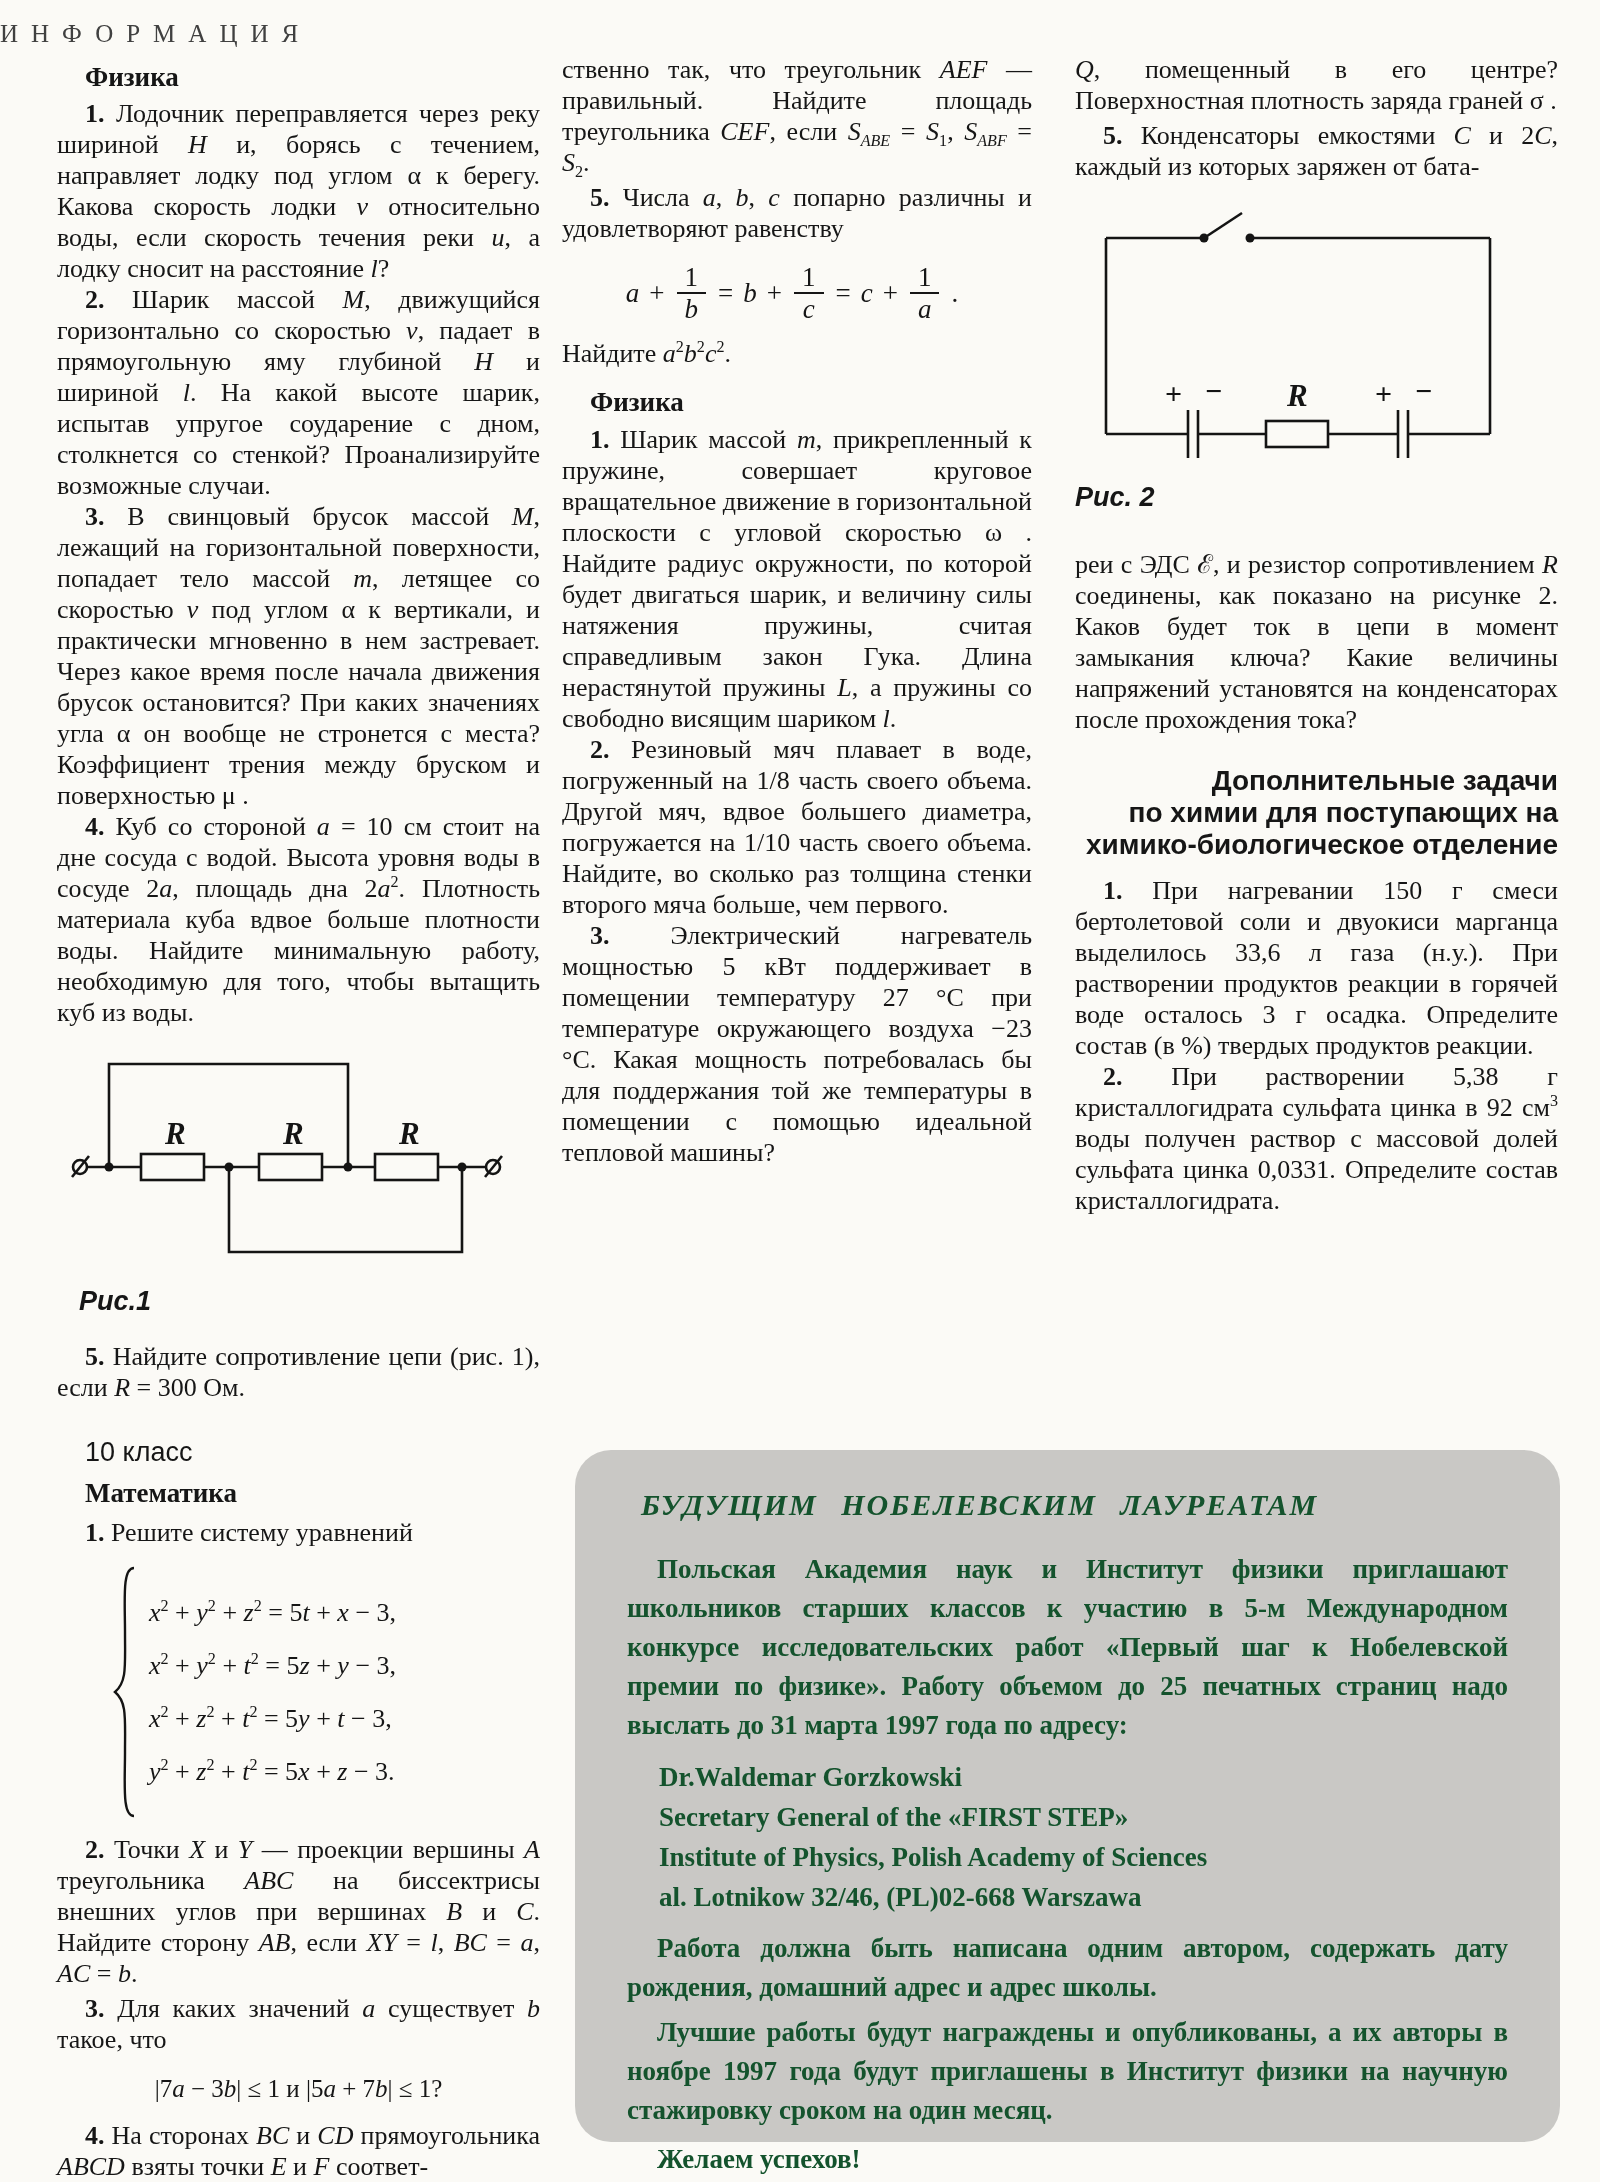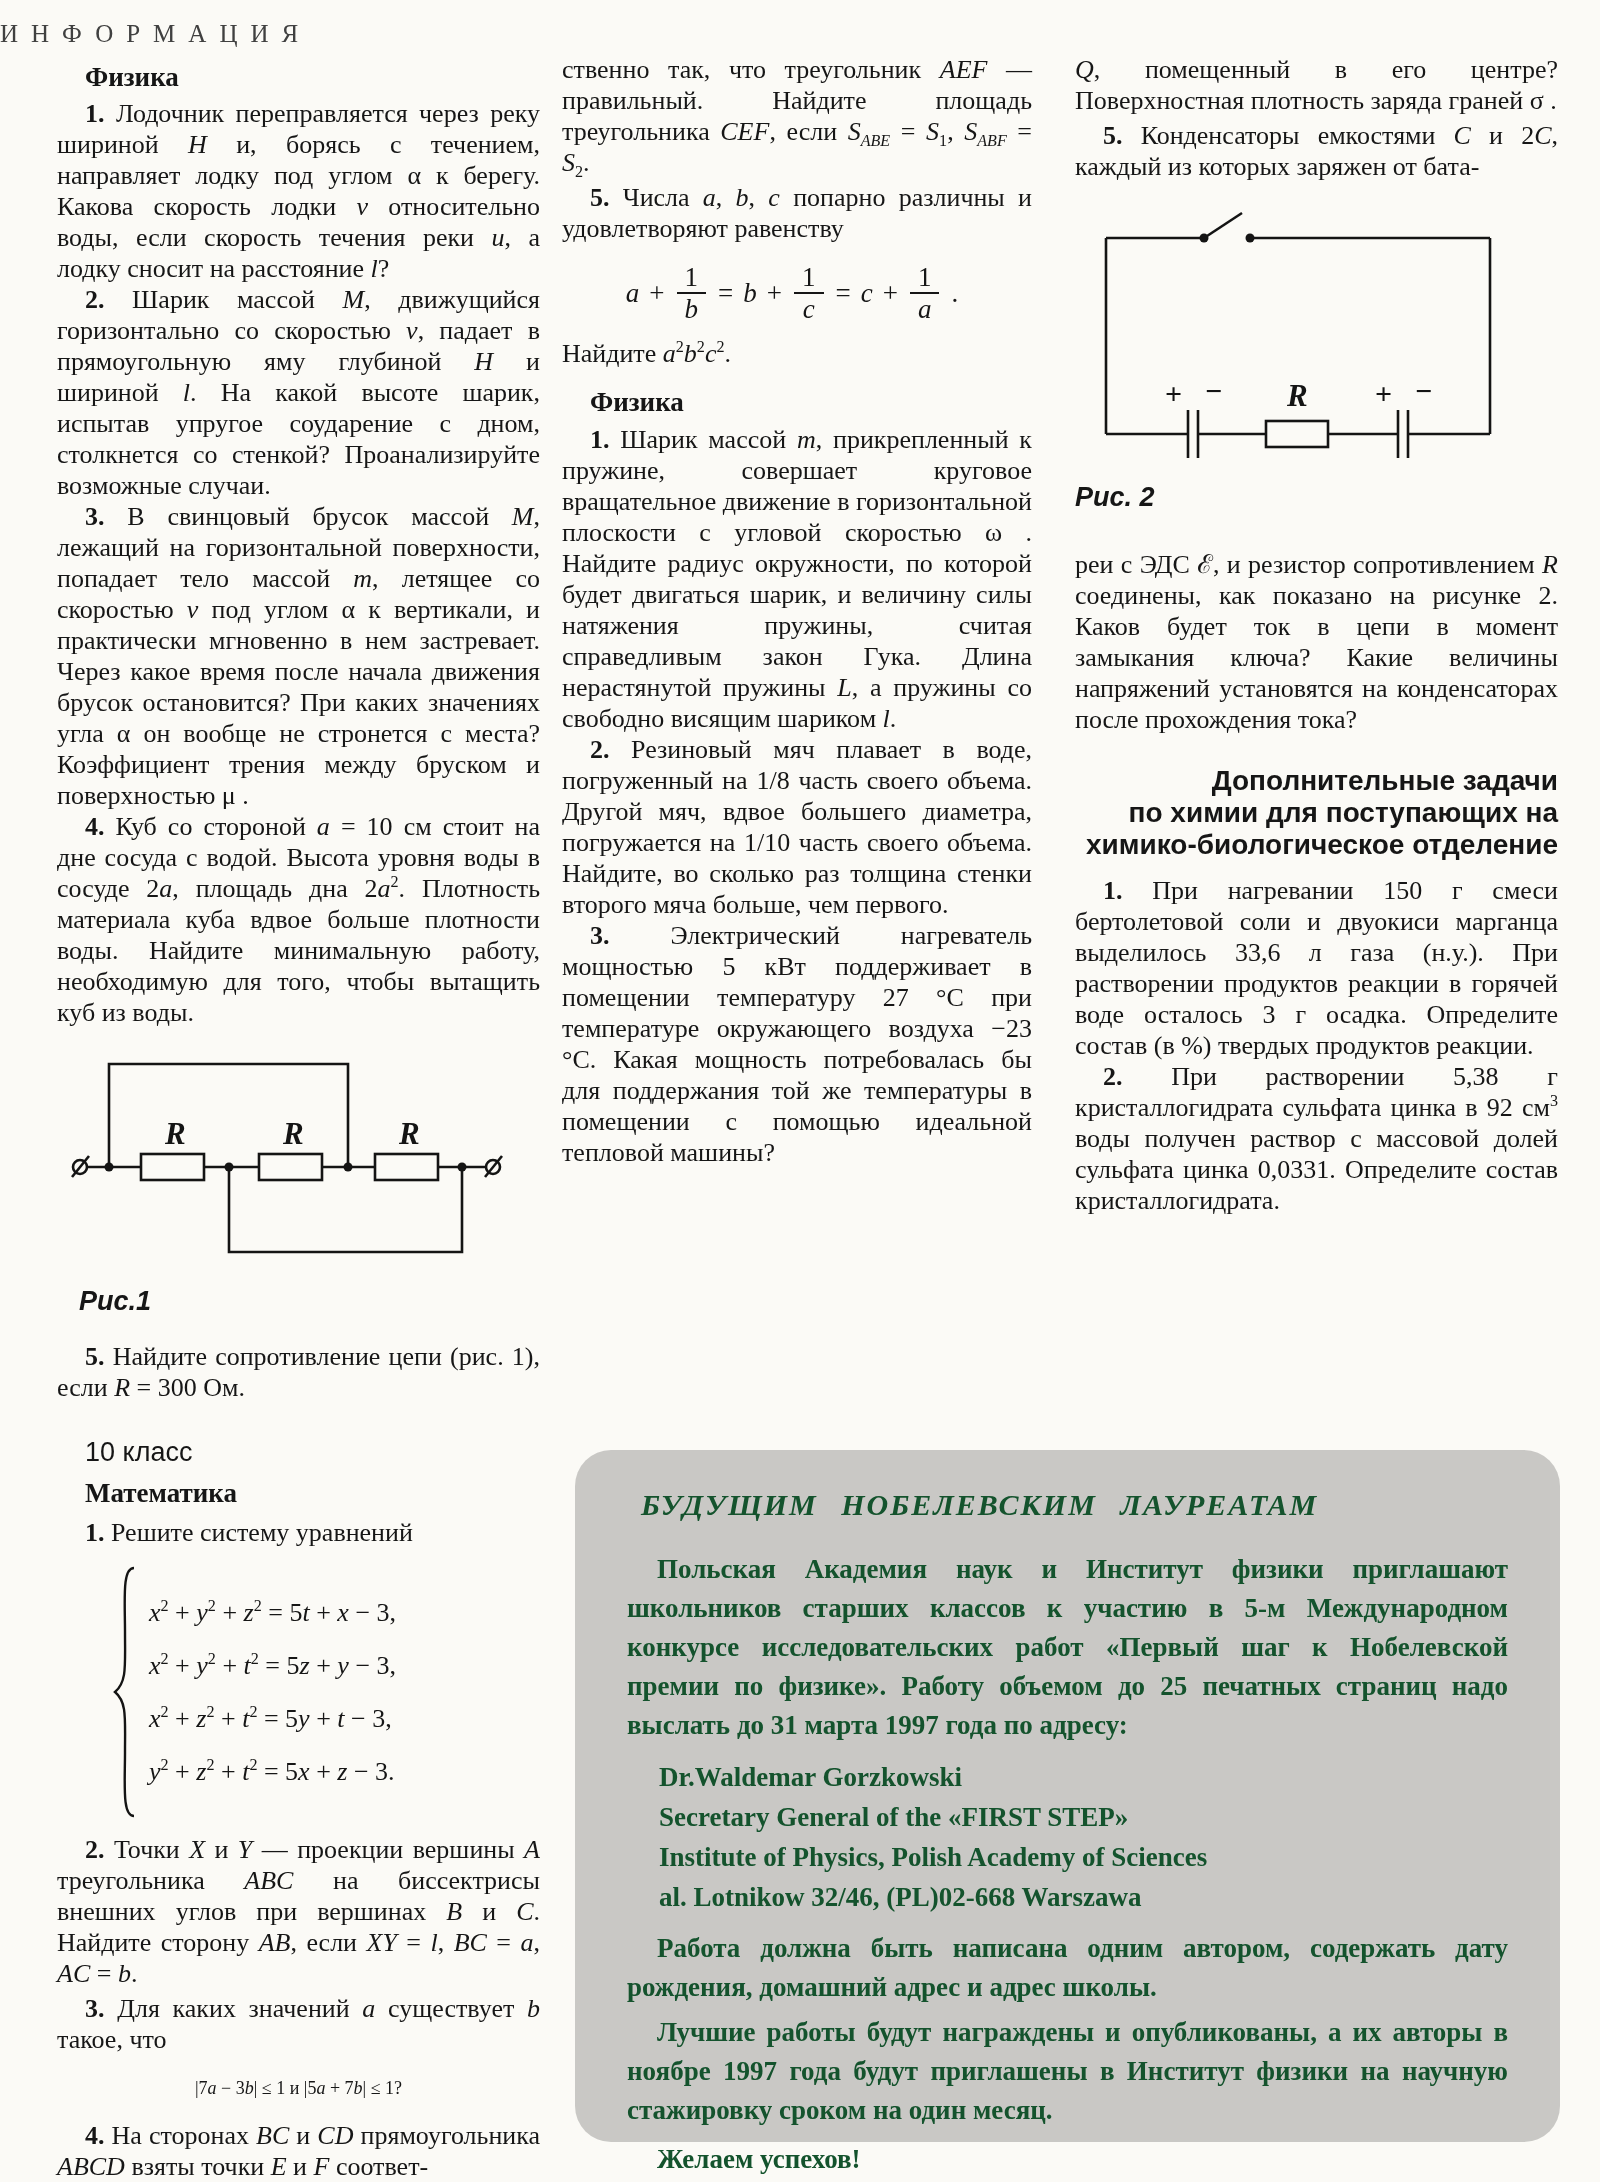--- a/index.html
+++ b/index.html
@@ -28,21 +28,21 @@
   .figcap{font-family:"Liberation Sans",sans-serif;font-style:italic;font-weight:bold;font-size:27px;margin-top:16px;}
   .fig1{margin:28px 0 0 14px;}
   .fig1 .figcap{margin-left:8px;}
   .fig2{margin:26px 0 0 0;}
   .fig2 svg{margin-left:26px;}
   .p5-after-fig{margin-top:24px;}
   .system{display:flex;align-items:center;margin:18px 0 16px 54px;}
   .system svg{margin-right:12px;flex:0 0 auto;}
   .eqs > div{margin-bottom:22px;font-size:26px;white-space:nowrap;}
   .eqs > div:last-child{margin-bottom:0;}
-  .centerformula{text-align:center;margin:18px 0 16px 0;font-size:18px;}
+  .centerformula{text-align:center;margin:18px 0 16px 0;font-size:25px;}
   .frac-eq{display:flex;justify-content:center;align-items:center;margin:20px 0 16px 0;font-size:27px;font-style:italic;}
   .frac-eq .sign{font-style:normal;margin:0 10px;}
   .frac{display:inline-flex;flex-direction:column;align-items:center;margin:0 2px;vertical-align:middle;}
   .frac .num{border-bottom:2px solid #161616;padding:0 8px 2px 8px;line-height:26px;font-style:normal;}
   .frac .den{padding-top:2px;line-height:26px;}
   .h-phys2{margin:18px 0 6px 0;}
   .mtop4{margin-top:4px;}
   .mtop14{margin-top:14px;}
   .cont2{margin-top:36px;}
   .sansh{font-family:"Liberation Sans",sans-serif;font-weight:bold;font-size:28px;line-height:32px;margin-top:30px;text-align:right;}

